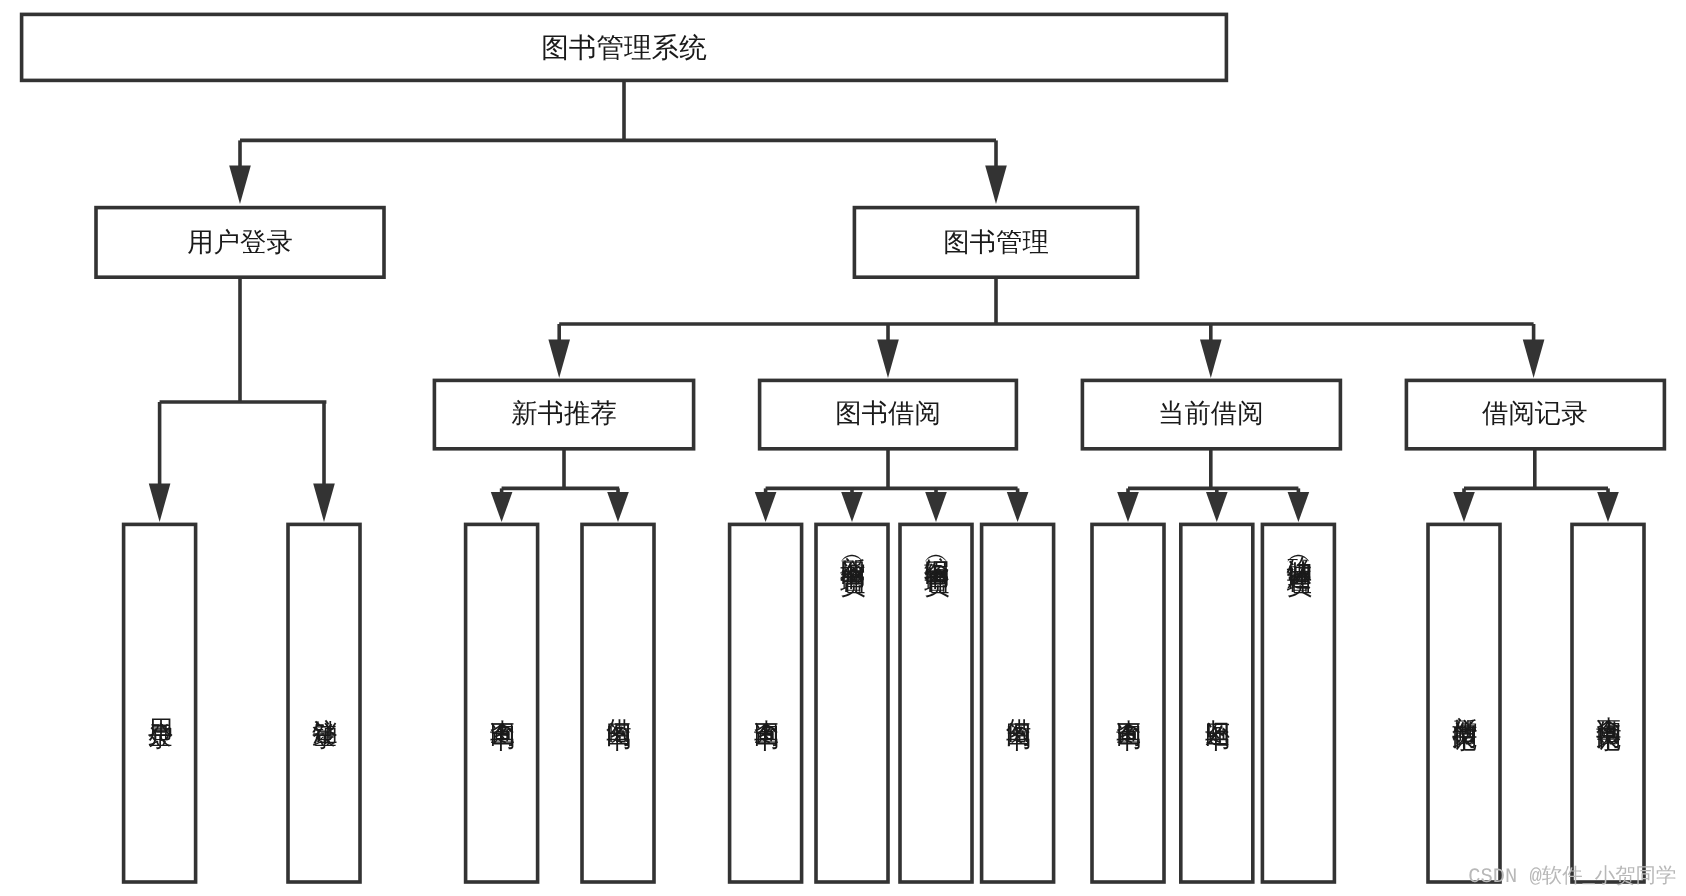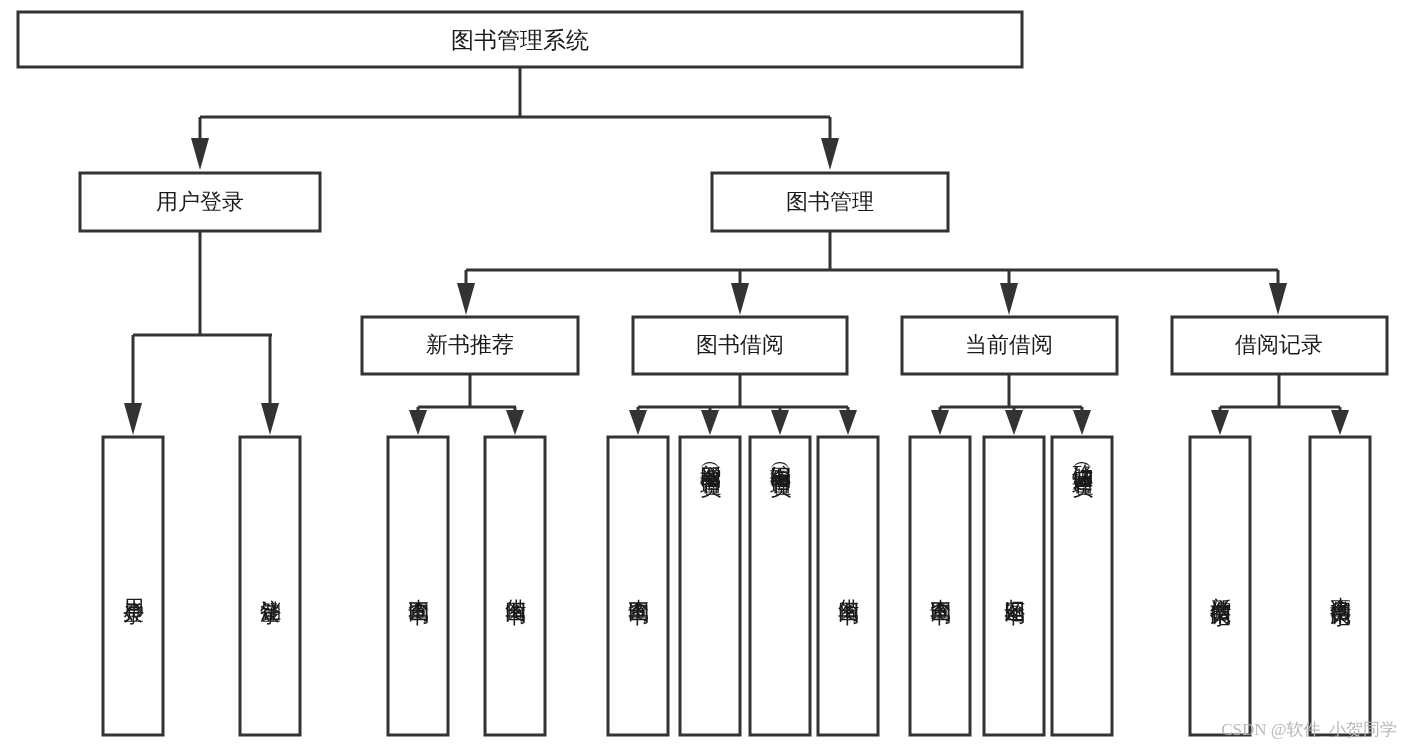--- a/index.html
+++ b/index.html
@@ -67,21 +67,21 @@
     font-size: 21px;
     line-height: 1.12;
     letter-spacing: 2px;
     color: #1a1a1a;
     white-space: nowrap;
   }
   .watermark {
     position: absolute;
     right: 8px;
     bottom: 6px;
-    font-family: Liberation Serif, serif;
+    font-family: Liberation Mono, monospace;
     font-size: 17px;
     color: #b8b8b8;
     white-space: nowrap;
     user-select: none;
   }
 </style>
 </head>
 <body>
 
 <div id="diagram-root">

